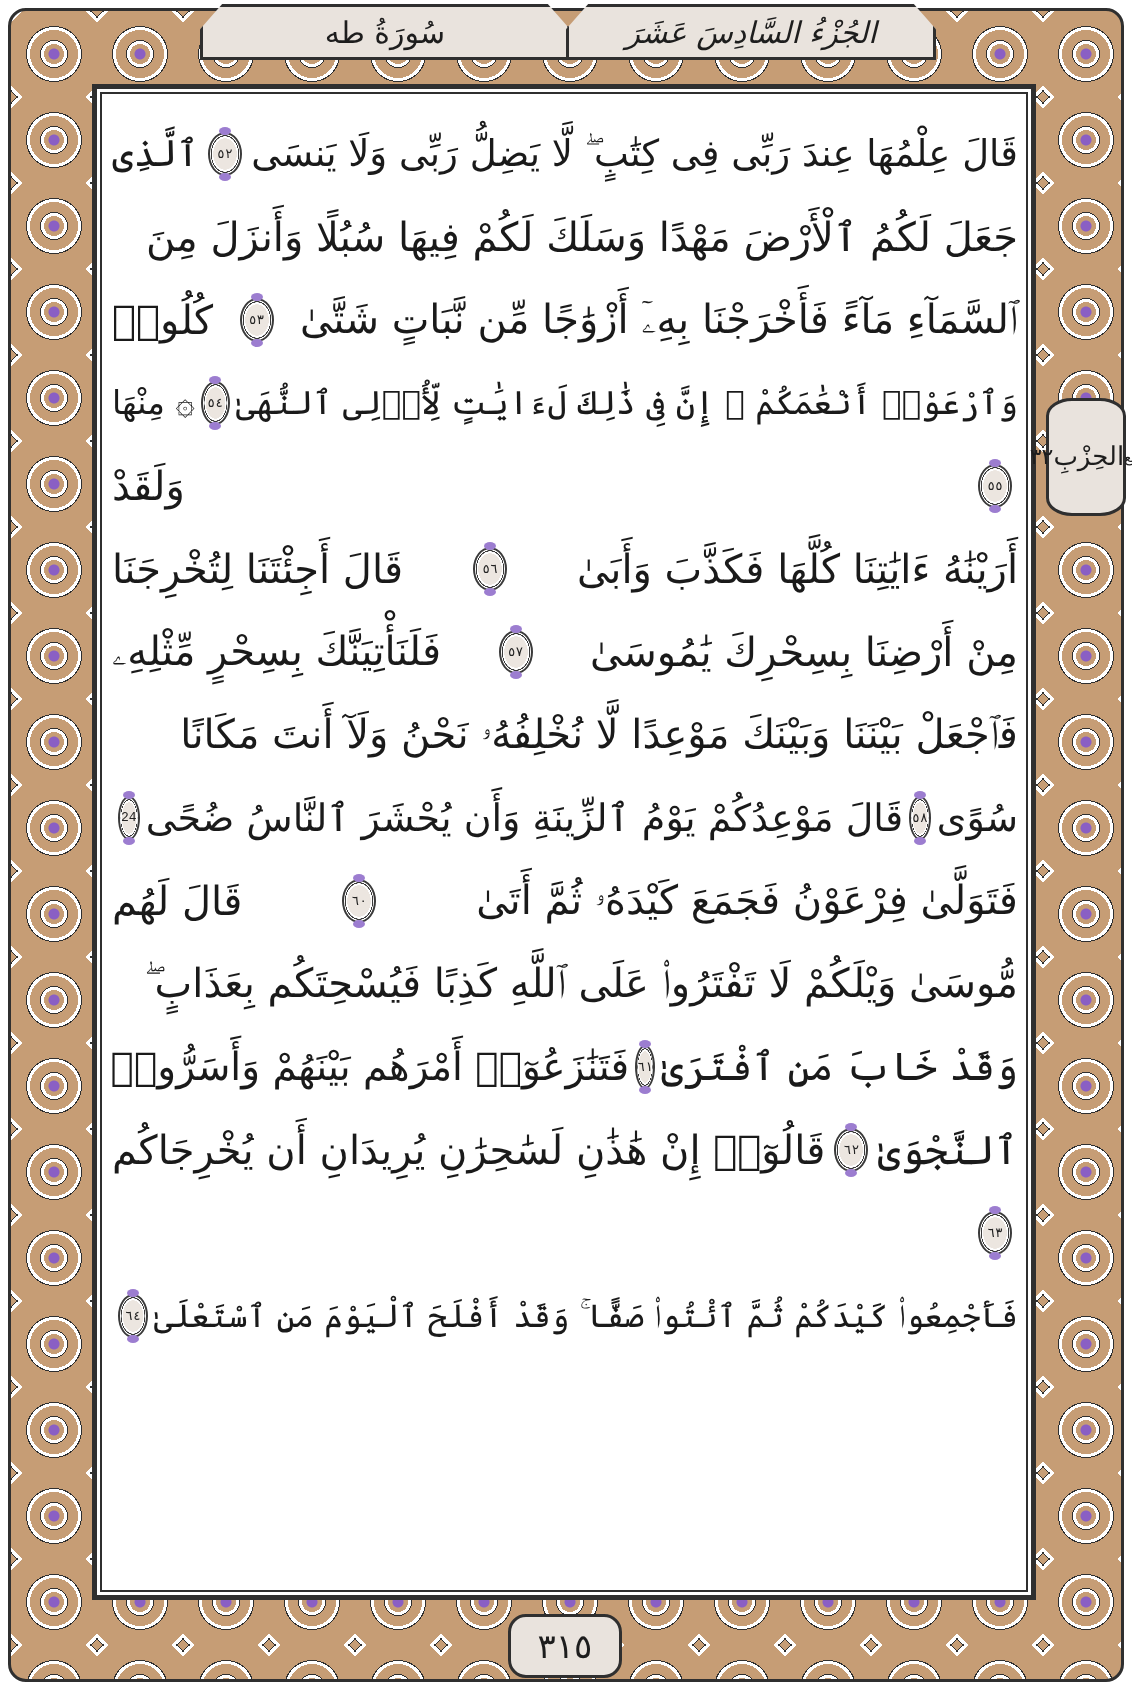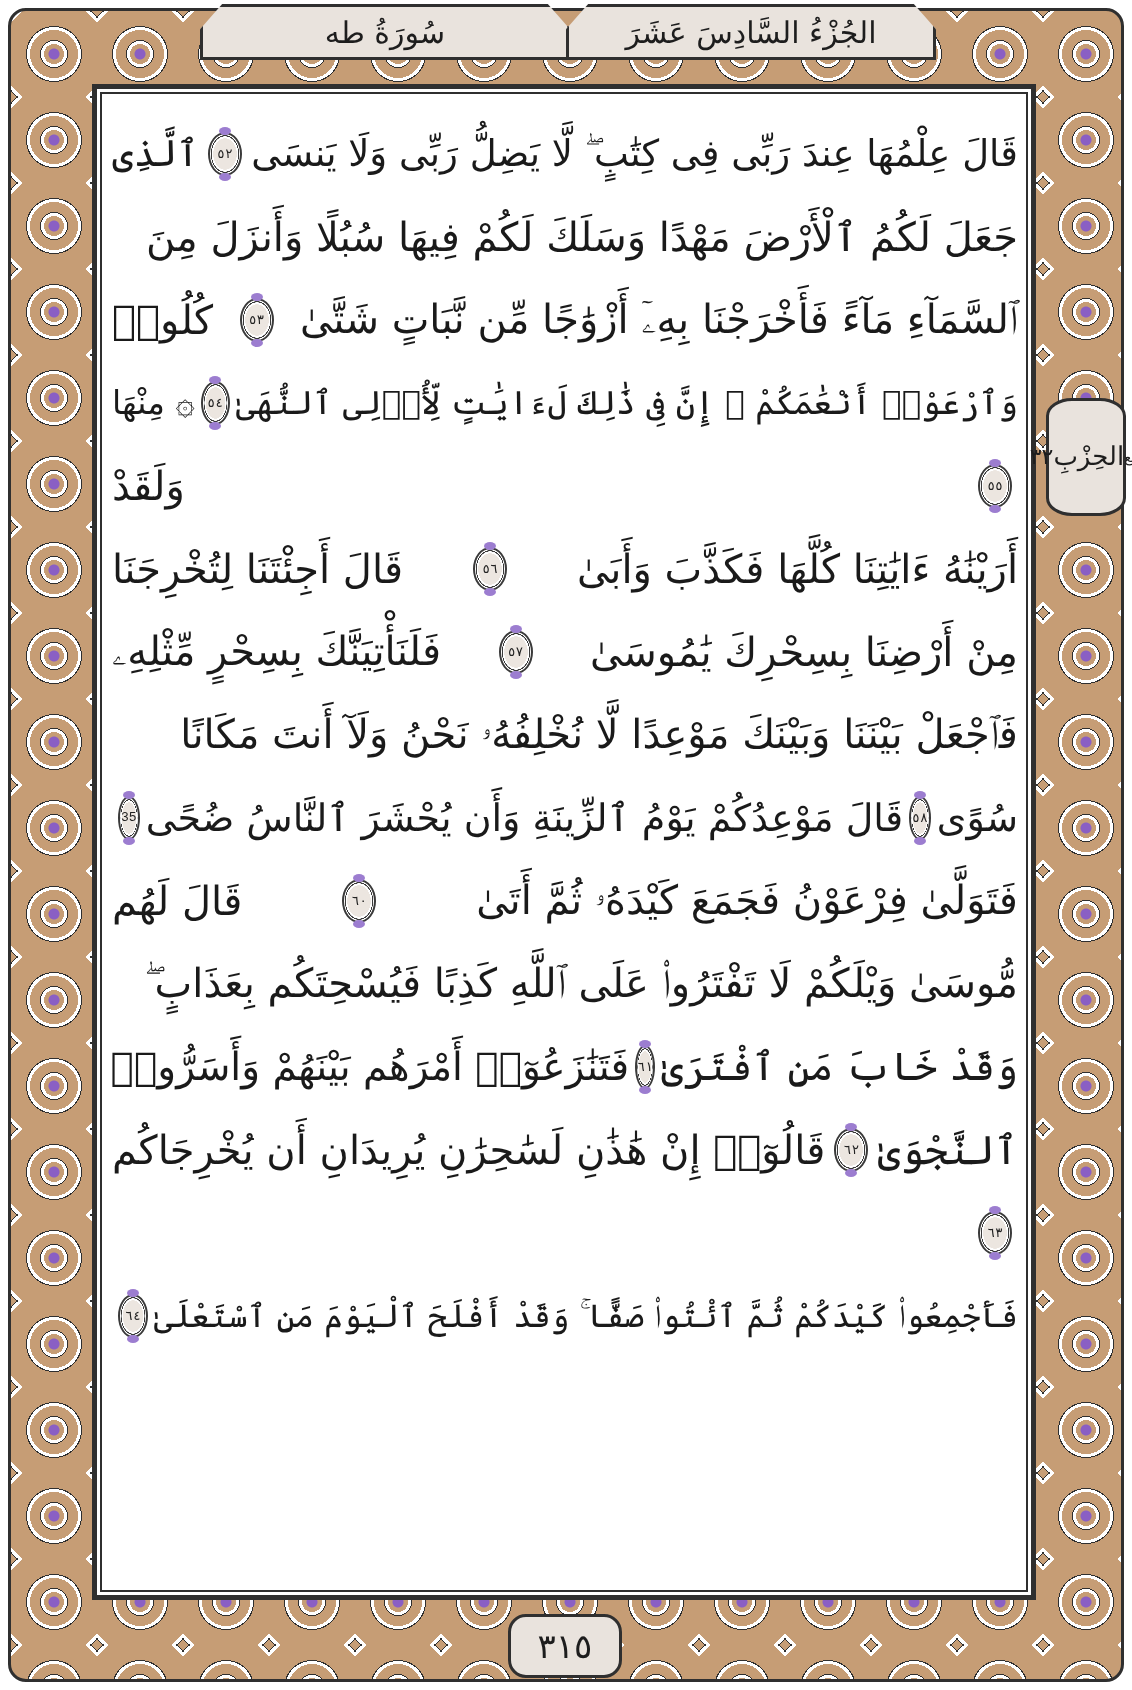--- a/index.html
+++ b/index.html
@@ -28,21 +28,21 @@
     .header-plate {
       position: absolute; top: 4px; height: 56px; background: #e9e3dd;
       border: 3px solid #2f2f2f; box-sizing: border-box;
       display: flex; align-items: center; justify-content: center;
       clip-path: polygon(6% 0, 94% 0, 100% 45%, 100% 100%, 0 100%, 0 45%);
     }
     .header-plate span {
       font-family: "DejaVu Serif", serif; font-size: 30px; color: #1d1d1d; direction: rtl;
     }
     .plate-surah { left: 200px; width: 370px; }
-    .plate-juz { left: 566px; width: 370px; }
+    .plate-juz { left: 566px; width: 370px; font-style: italic; }
     .hizb-tab {
       position: absolute; left: 1046px; top: 398px; width: 80px; height: 118px;
       background: #e9e3dd; border: 3px solid #2f2f2f; box-sizing: border-box;
       border-radius: 26px 26px 26px 26px / 18px 18px 18px 18px;
       display: flex; flex-direction: row; align-items: center; justify-content: center;
       direction: rtl; font-family: "DejaVu Serif", serif; color: #1d1d1d; line-height: 1.05;
     }
     .hizb-tab .l1 { font-size: 14px; }
     .hizb-tab .l2 { font-size: 26px; }
     .hizb-tab .l3 { font-size: 22px; text-align: right; }
@@ -133,21 +133,21 @@
       <span class="ayah-marker">٥٧</span>
       <span class="seg">فَلَنَأْتِيَنَّكَ بِسِحْرٍ مِّثْلِهِۦ</span>
     </div>
     <div class="line" style="font-size: 40px;">
       <span class="seg">فَٱجْعَلْ بَيْنَنَا وَبَيْنَكَ مَوْعِدًا لَّا نُخْلِفُهُۥ نَحْنُ وَلَآ أَنتَ مَكَانًا</span>
     </div>
     <div class="line" style="font-size: 38px;">
       <span class="seg">سُوًى</span>
       <span class="ayah-marker">٥٨</span>
       <span class="seg">قَالَ مَوْعِدُكُمْ يَوْمُ ٱلزِّينَةِ وَأَن يُحْشَرَ ٱلنَّاسُ ضُحًى</span>
-      <span class="ayah-marker">35</span>
+      <span class="ayah-marker">24</span>
     </div>
     <div class="line" style="font-size: 40px;">
       <span class="seg">فَتَوَلَّىٰ فِرْعَوْنُ فَجَمَعَ كَيْدَهُۥ ثُمَّ أَتَىٰ</span>
       <span class="ayah-marker">٦٠</span>
       <span class="seg">قَالَ لَهُم</span>
     </div>
     <div class="line" style="font-size: 40px;">
       <span class="seg">مُّوسَىٰ وَيْلَكُمْ لَا تَفْتَرُوا۟ عَلَى ٱللَّهِ كَذِبًا فَيُسْحِتَكُم بِعَذَابٍ ۖ</span>
     </div>
     <div class="line" style="font-size: 39px;">

